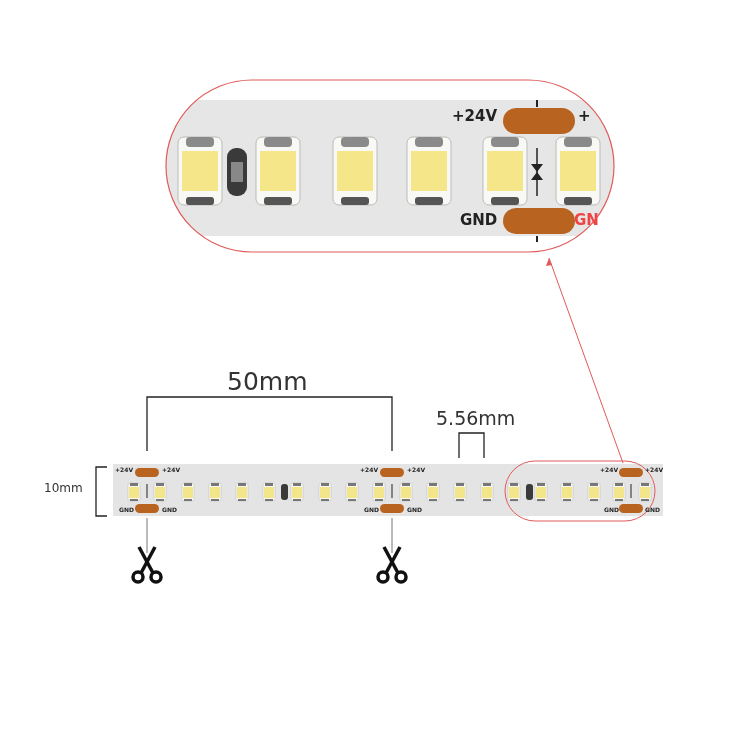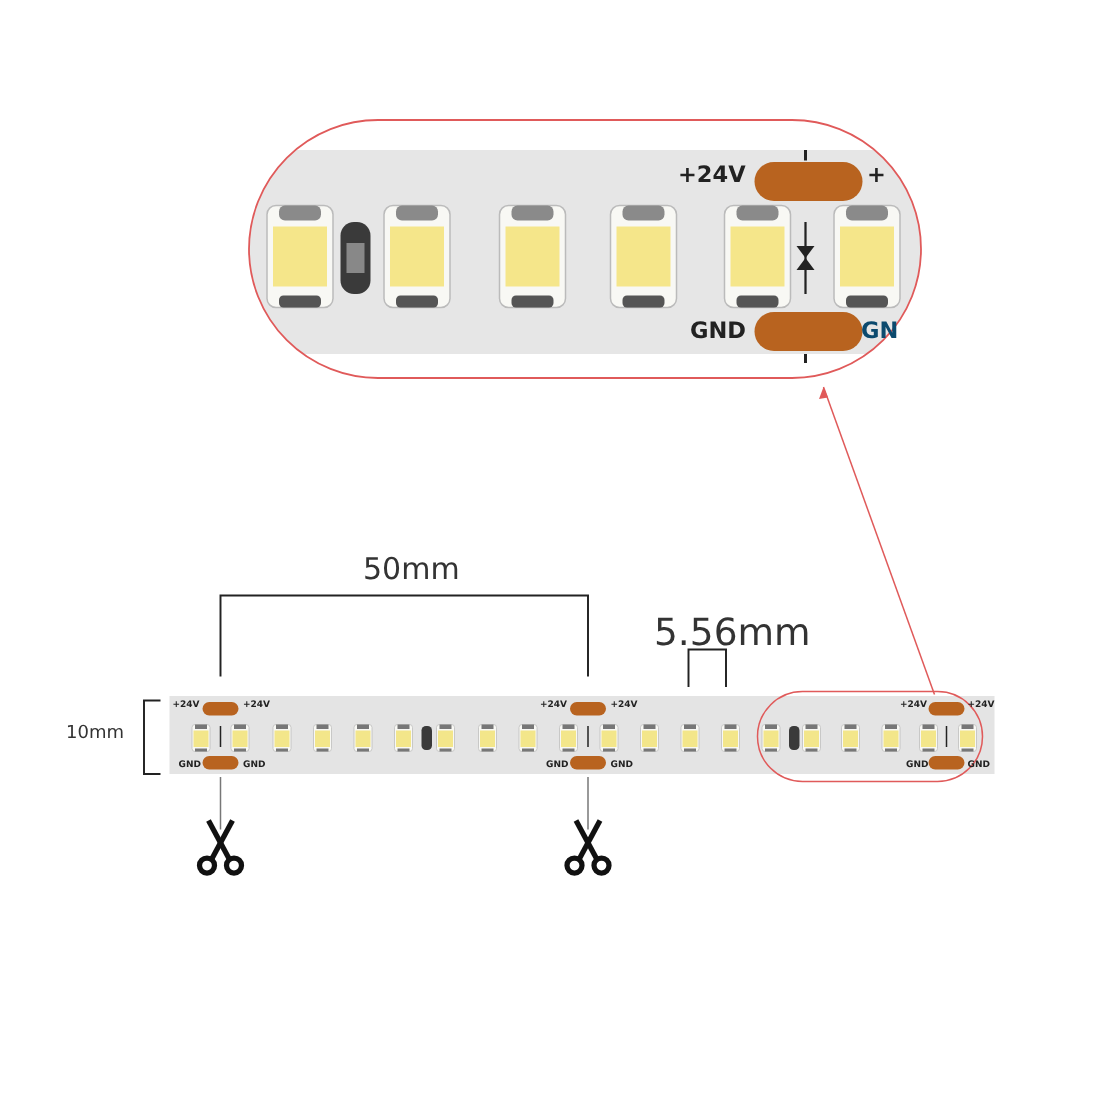--- a/index.html
+++ b/index.html
@@ -123,28 +123,28 @@
     <circle cx="9" cy="12" r="5"></circle>
   </g>
   <g transform="translate(392,565)" fill="none" stroke="#111" stroke-width="3.5">
     <line x1="-8" y1="-18" x2="6" y2="8"></line>
     <line x1="8" y1="-18" x2="-6" y2="8"></line>
     <circle cx="-9" cy="12" r="5"></circle>
     <circle cx="9" cy="12" r="5"></circle>
   </g>
 </svg>
 
-<div class="label" style="left:242px;top:367px;font-size:20px;">50mm</div>
-<div class="label" style="left:436px;top:407px;font-size:25px;">5.56mm</div>
+<div class="label" style="left:227px;top:367px;font-size:25px;">50mm</div>
+<div class="label" style="left:436px;top:407px;font-size:19px;">5.56mm</div>
 <div class="label" style="left:44px;top:481px;font-size:12px;">10mm</div>
 
 <div class="label" style="left:452px;top:107px;font-size:15px;font-weight:bold;color:#222;">+24V</div>
 <div class="label" style="left:460px;top:211px;font-size:15px;font-weight:bold;color:#222;">GND</div>
 <div class="label" style="left:578px;top:107px;font-size:15px;font-weight:bold;color:#222;">+</div>
-<div class="label" style="left:574px;top:211px;font-size:15px;font-weight:bold;color:#0c4a6e;">GN</div>
+<div class="label" style="left:574px;top:211px;font-size:15px;font-weight:bold;color:#ef4444;">GN</div>
 
 <div class="label" style="left:115px;top:466px;font-size:6px;font-weight:bold;color:#222;">+24V</div>
 <div class="label" style="left:162px;top:466px;font-size:6px;font-weight:bold;color:#222;">+24V</div>
 <div class="label" style="left:119px;top:506px;font-size:6px;font-weight:bold;color:#222;">GND</div>
 <div class="label" style="left:162px;top:506px;font-size:6px;font-weight:bold;color:#222;">GND</div>
 <div class="label" style="left:360px;top:466px;font-size:6px;font-weight:bold;color:#222;">+24V</div>
 <div class="label" style="left:407px;top:466px;font-size:6px;font-weight:bold;color:#222;">+24V</div>
 <div class="label" style="left:364px;top:506px;font-size:6px;font-weight:bold;color:#222;">GND</div>
 <div class="label" style="left:407px;top:506px;font-size:6px;font-weight:bold;color:#222;">GND</div>
 <div class="label" style="left:600px;top:466px;font-size:6px;font-weight:bold;color:#222;">+24V</div>

